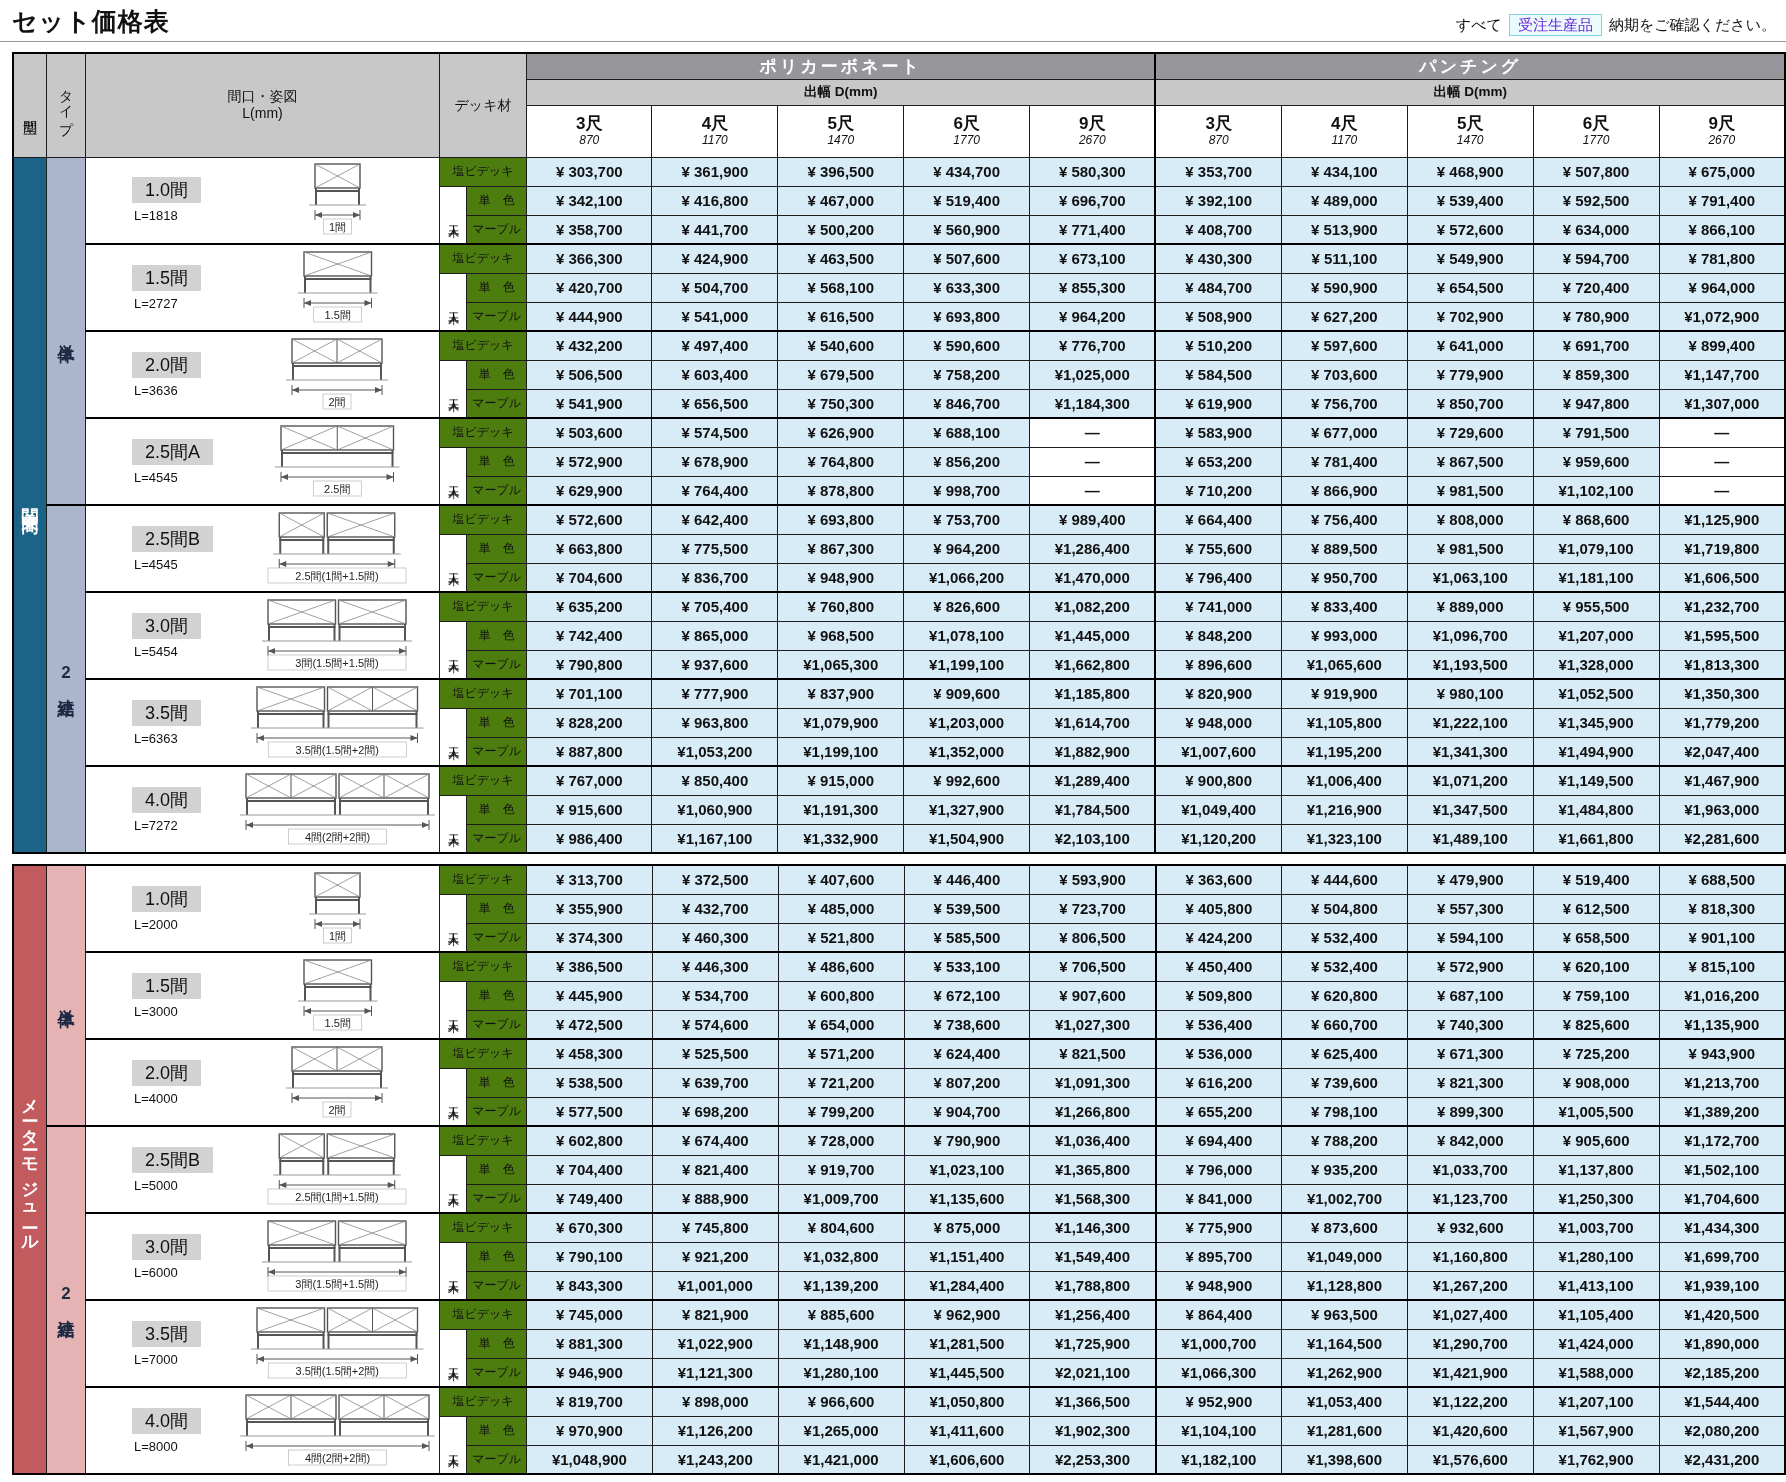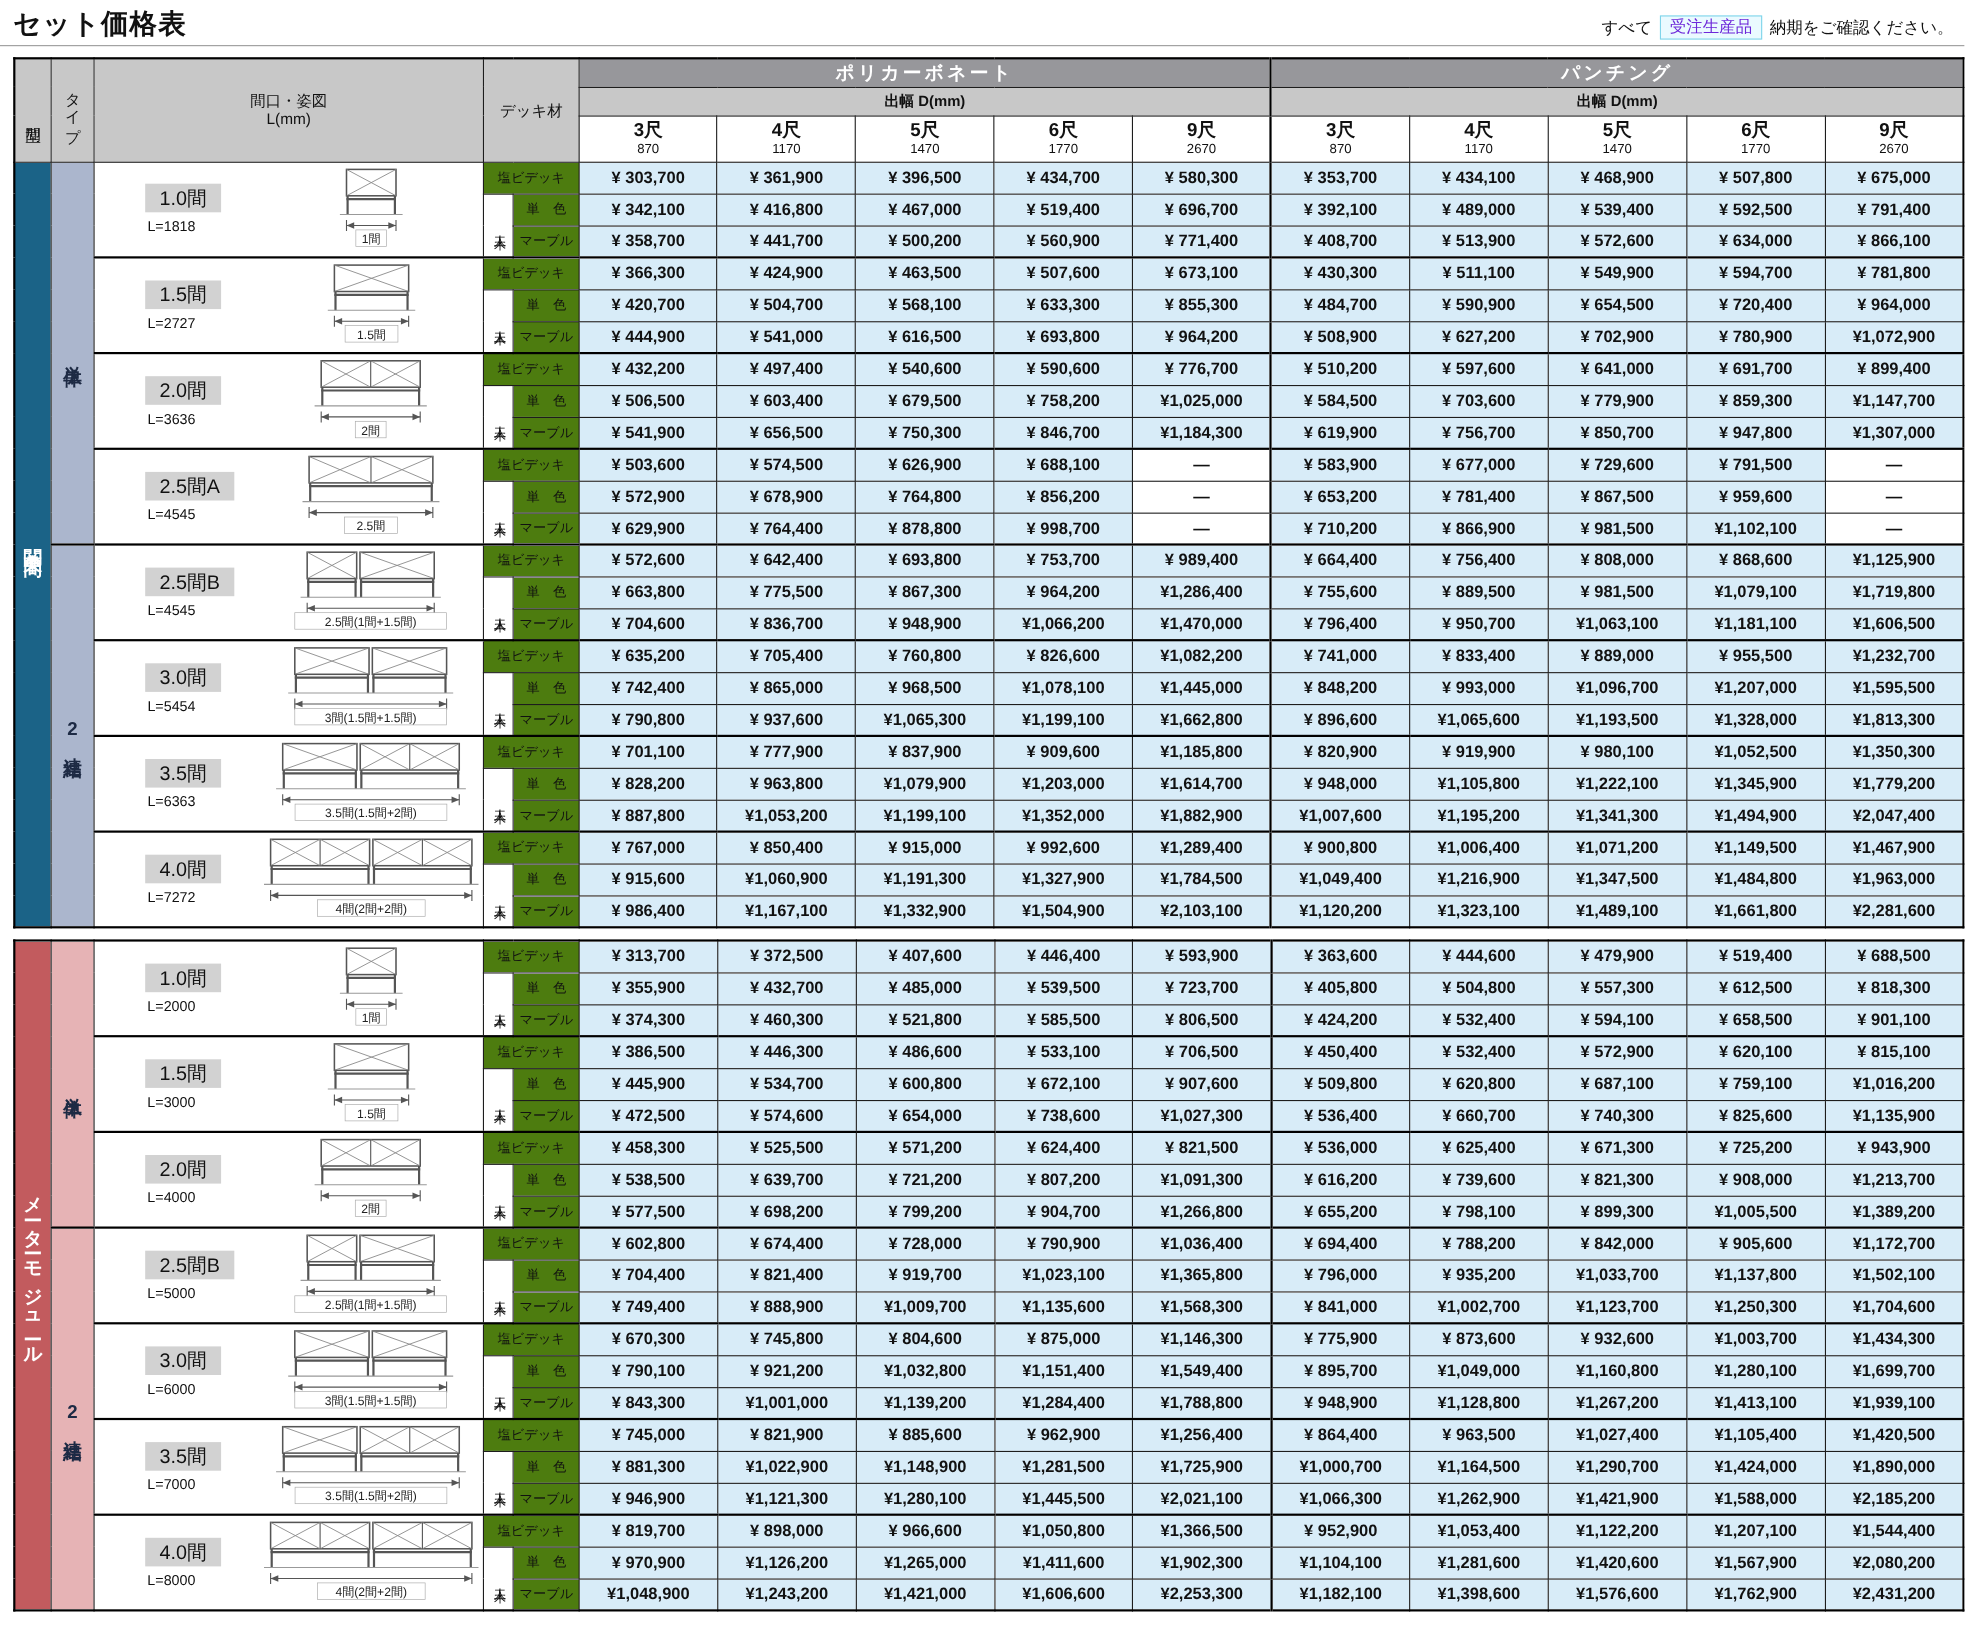--- a/index.html
+++ b/index.html
@@ -9,27 +9,27 @@
   .titlebar { display:flex; justify-content:space-between; align-items:flex-end;
               padding:5px 10px 3px 12px; border-bottom:1px solid #999; }
   .title { font-size:25px; font-weight:bold; letter-spacing:1px; }
   .note { font-size:15px; display:flex; align-items:center; gap:7px; padding-bottom:2px; }
   .badge { color:#6d28d9; border:1px solid #7fd4ea; background:#eafaff; padding:0 8px; line-height:20px; }
 
   table { border-collapse:collapse; table-layout:fixed; margin:10px 0 0 12px; border:2px solid #000; }
   td, th { border:1px solid #1d1d1d; padding:0; text-align:center; vertical-align:middle; overflow:hidden; }
   tbody tr { height:29px; }
   tr.r1, tr.r2 { height:26px; }
-  tr.r3 { height:42px; }
+  tr.r3 { height:52px; }
 
   .hg    { background:#c8c8c8; font-size:14px; font-weight:normal; line-height:1.25; }
   .band  { background:#97979b; color:#fff; font-size:17px; font-weight:bold; letter-spacing:3px; }
   .depth { background:#c8c8c8; font-size:13.5px; font-weight:bold; }
   .shaku { background:#fff; font-weight:bold; font-size:17px; line-height:1.15; }
-  .shaku .mm { font-size:12px; font-weight:normal; }
+  .shaku .mm { font-size:12px; font-weight:normal;font-style:italic; }
 
   .vtext { writing-mode:vertical-rl; text-orientation:upright; margin:0 auto; display:inline-block; }
   .module-cell { padding:0; }
   .module-cell .vtext { color:#fff; font-size:17px; font-weight:bold; letter-spacing:5px; }
   .type-cell .vtext { font-size:17px; font-weight:bold; color:#1d2a44; letter-spacing:3px; }
 
   .rowhead { background:#fff; }
   .rh-flex { display:flex; align-items:center; gap:10px; padding:2px 2px 2px 14px; }
   .rh-left { width:96px; flex:0 0 96px; text-align:left;margin-left:32px; }
   .size-label { display:inline-block; background:#d2d2d2; font-size:18px; padding:1px 13px; white-space:nowrap; }

